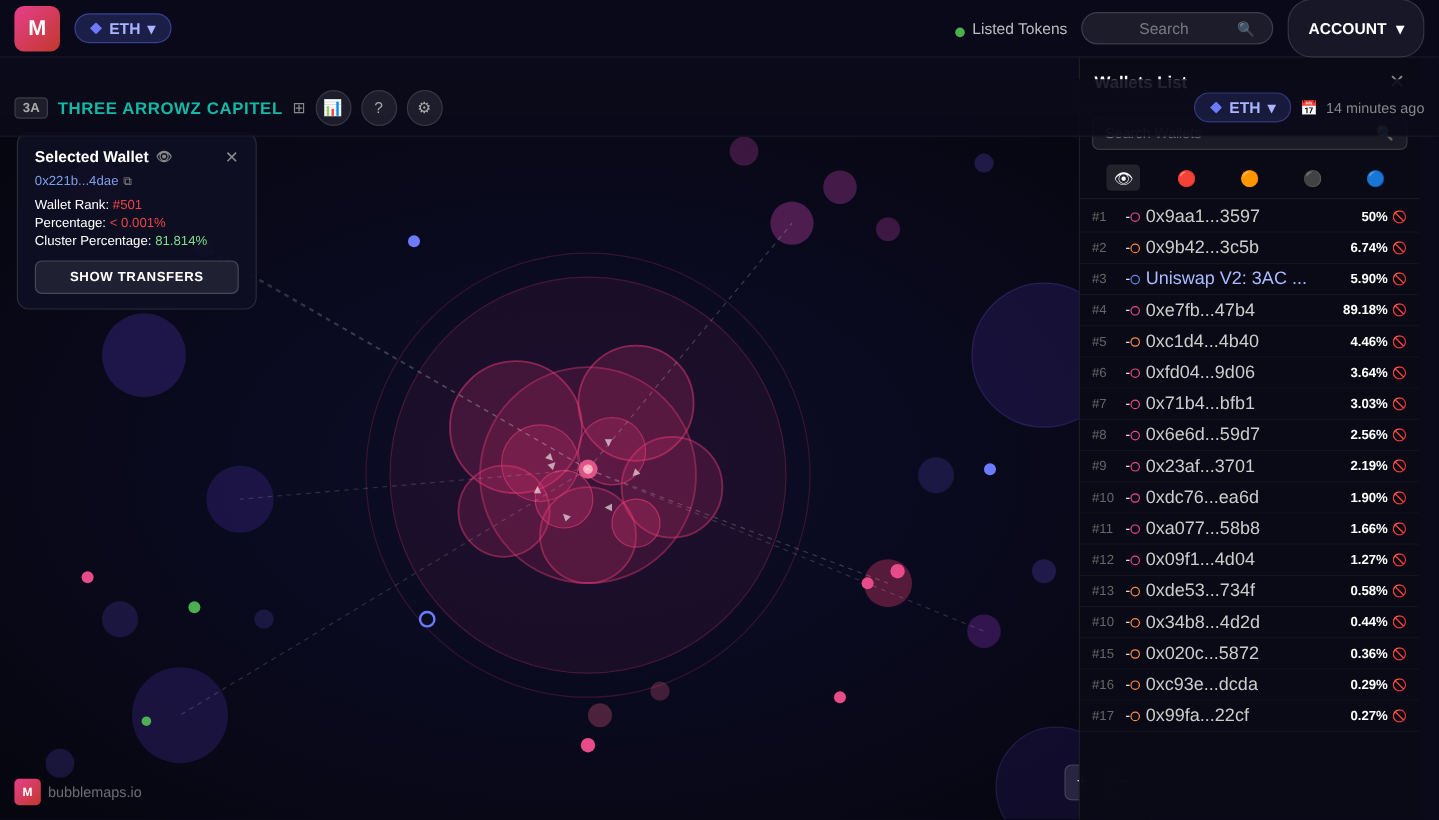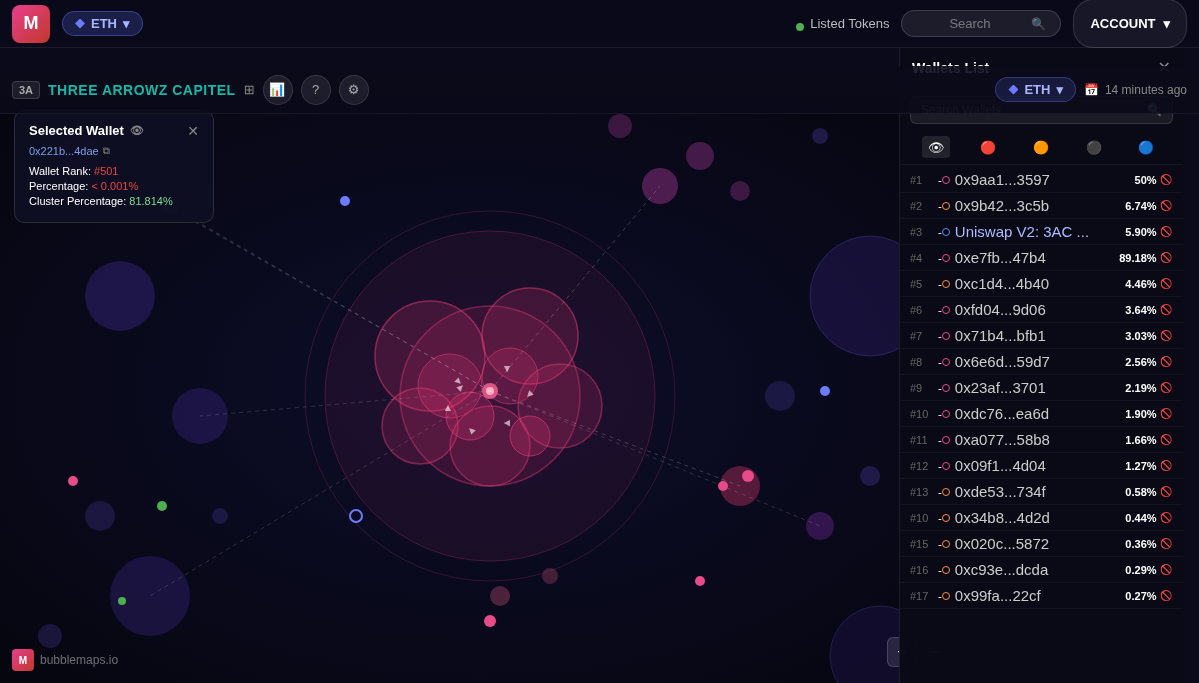--- a/index.html
+++ b/index.html
@@ -424,20 +424,21 @@
     <span class="red">#501</span>
   </div>
   <div class="sw-row">
     <span>Percentage:</span>
     <span class="red">&lt; 0.001%</span>
   </div>
   <div class="sw-row">
     <span>Cluster Percentage:</span>
     <span class="green">81.814%</span>
   </div>
+  <div class="sw-btn">SHOW TRANSFERS</div>
 </div>
 
 <div class="zoom-controls">
   <div class="zoom-btn">+</div>
   <div class="zoom-btn">−</div>
 </div>
 
 <div class="bm-logo">
   <div class="bm-icon">M</div>
   <span>bubblemaps.io</span>

